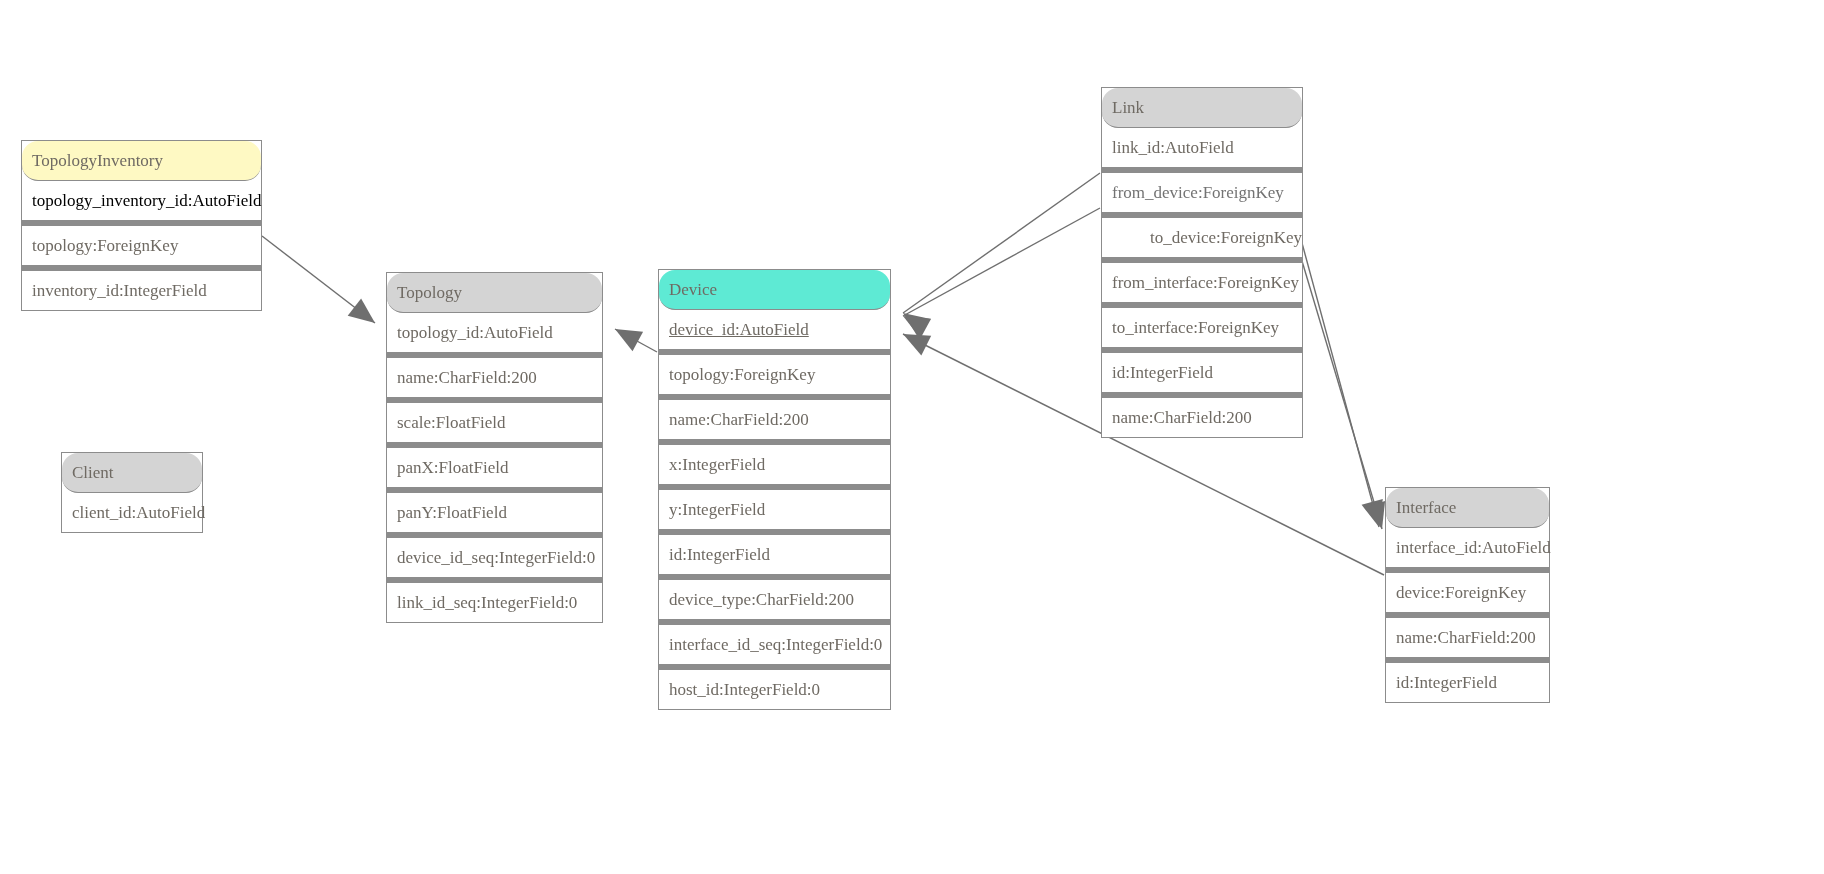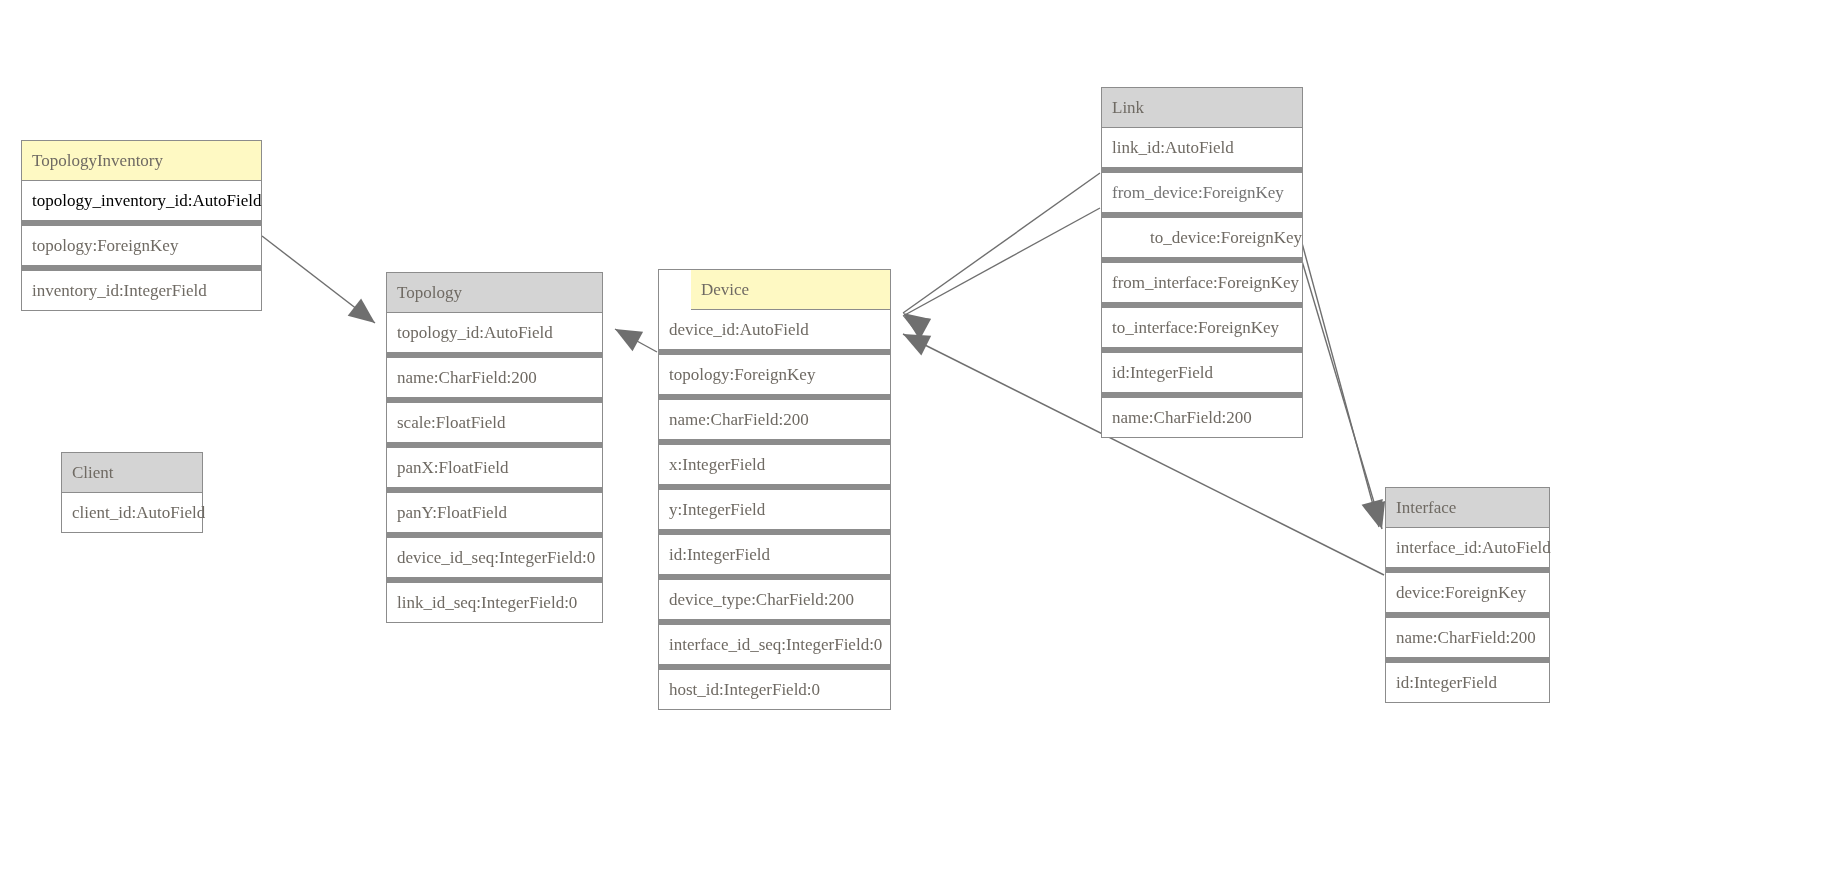--- a/index.html
+++ b/index.html
@@ -32,20 +32,21 @@
   }
   .entity-header {
     box-sizing: border-box;
     background: #d4d4d4;
     border-bottom: 1px solid #8c8c8c;
     color: #6f6a63;
     font-size: 17px;
     line-height: 1;
     padding: 11px 18px 11px 10px;
     white-space: nowrap;
+    border-radius: 16px;
   }
   .field-row {
     box-sizing: border-box;
     border-bottom: 6px solid #b91c1c;
     color: #6f6a63;
     font-size: 17px;
     line-height: 1;
     padding: 11px 0 11px 10px;
     white-space: nowrap;
     background: #ffffff;
@@ -101,22 +102,22 @@
         <div class="entity-header" style="background: rgb(212, 212, 212); color: rgb(111, 106, 99); border-bottom-color: rgb(140, 140, 140);">Topology</div>
         <div class="field-row" style="color: rgb(111, 106, 99); border-bottom-color: rgb(140, 140, 140);">topology_id:AutoField</div>
         <div class="field-row" style="color: rgb(111, 106, 99); border-bottom-color: rgb(140, 140, 140);">name:CharField:200</div>
         <div class="field-row" style="color: rgb(111, 106, 99); border-bottom-color: rgb(140, 140, 140);">scale:FloatField</div>
         <div class="field-row" style="color: rgb(111, 106, 99); border-bottom-color: rgb(140, 140, 140);">panX:FloatField</div>
         <div class="field-row" style="color: rgb(111, 106, 99); border-bottom-color: rgb(140, 140, 140);">panY:FloatField</div>
         <div class="field-row" style="color: rgb(111, 106, 99); border-bottom-color: rgb(140, 140, 140);">device_id_seq:IntegerField:0</div>
         <div class="field-row" style="color: rgb(111, 106, 99); border-bottom-color: rgb(140, 140, 140);">link_id_seq:IntegerField:0</div>
       </div>
       <div class="entity" style="left: 658px; top: 269px; width: 233px; border-color: rgb(140, 140, 140); background: rgb(255, 255, 255);">
-        <div class="entity-header" style="background: #fef9c3; color: rgb(111, 106, 99); border-bottom-color: rgb(140, 140, 140); margin-left: 32px;">Device</div>
-        <div class="field-row" style="color: rgb(111, 106, 99); border-bottom-color: rgb(140, 140, 140);">device_id:AutoField</div>
+        <div class="entity-header" style="background: #5eead4; color: rgb(111, 106, 99); border-bottom-color: rgb(140, 140, 140);">Device</div>
+        <div class="field-row" style="color: rgb(111, 106, 99); border-bottom-color: rgb(140, 140, 140); text-decoration: underline;">device_id:AutoField</div>
         <div class="field-row" style="color: rgb(111, 106, 99); border-bottom-color: rgb(140, 140, 140);">topology:ForeignKey</div>
         <div class="field-row" style="color: rgb(111, 106, 99); border-bottom-color: rgb(140, 140, 140);">name:CharField:200</div>
         <div class="field-row" style="color: rgb(111, 106, 99); border-bottom-color: rgb(140, 140, 140);">x:IntegerField</div>
         <div class="field-row" style="color: rgb(111, 106, 99); border-bottom-color: rgb(140, 140, 140);">y:IntegerField</div>
         <div class="field-row" style="color: rgb(111, 106, 99); border-bottom-color: rgb(140, 140, 140);">id:IntegerField</div>
         <div class="field-row" style="color: rgb(111, 106, 99); border-bottom-color: rgb(140, 140, 140);">device_type:CharField:200</div>
         <div class="field-row" style="color: rgb(111, 106, 99); border-bottom-color: rgb(140, 140, 140);">interface_id_seq:IntegerField:0</div>
         <div class="field-row" style="color: rgb(111, 106, 99); border-bottom-color: rgb(140, 140, 140);">host_id:IntegerField:0</div>
       </div>
       <div class="entity" style="left: 61px; top: 452px; width: 142px; border-color: rgb(140, 140, 140); background: rgb(255, 255, 255);">

